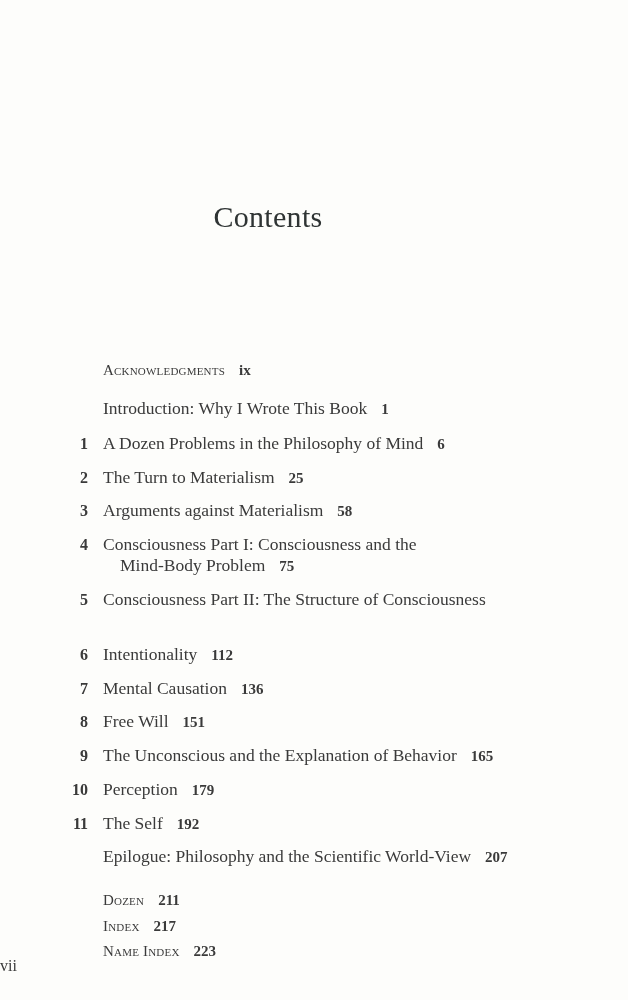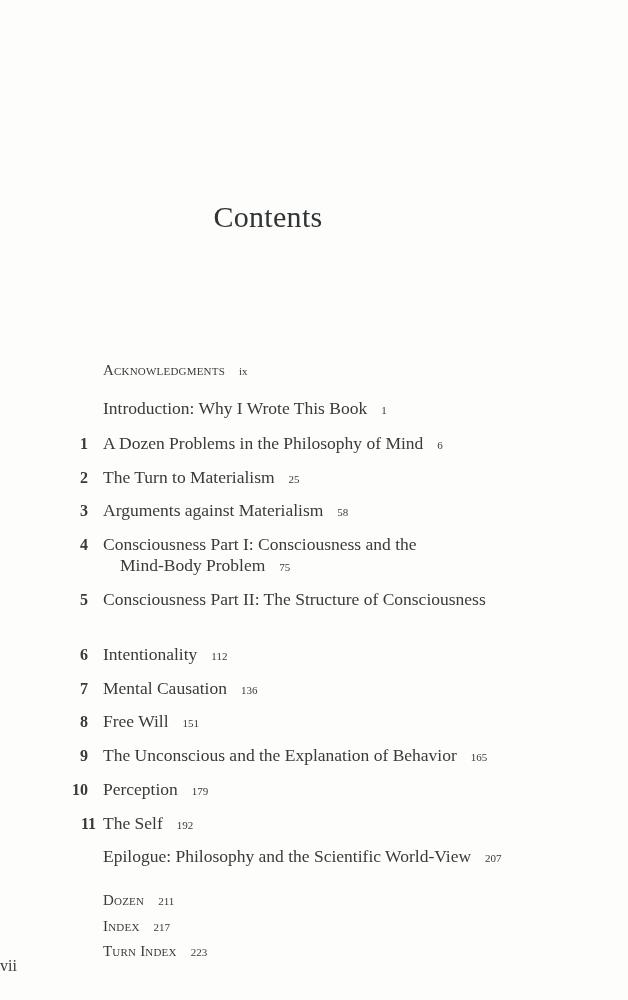--- a/index.html
+++ b/index.html
@@ -25,21 +25,21 @@
       white-space: nowrap;
     }
     .num {
       position: absolute;
       width: 28px;
       text-align: right;
       font-weight: bold;
       font-size: 16px;
     }
     .text { position: absolute; left: 103px; }
-    .page { font-weight: normal; font-size: 11px; margin-left: 14px; }
+    .page { font-weight: bold; font-size: 15px; margin-left: 14px; }
     .cont { padding-left: 17px; }
     .sc { font-variant: small-caps; font-size: 15px; letter-spacing: 0.2px; }
     .folio {
       position: absolute; left: 0; width: 590px; top: 957px;
       font-size: 16px;
     }
   </style>
 </head>
 <body>
 
@@ -104,35 +104,35 @@
     <span class="num" style="left:60px;">9</span>
     <span class="text"><span>The Unconscious and the Explanation of Behavior</span><span class="page">165</span></span>
   </div>
 
   <div class="entry" style="top:779px;">
     <span class="num" style="left:60px;">10</span>
     <span class="text"><span>Perception</span><span class="page">179</span></span>
   </div>
 
   <div class="entry" style="top:813px;">
-    <span class="num" style="left:68px;">11</span>
+    <span class="num" style="left:60px;">11</span>
     <span class="text"><span>The Self</span><span class="page">192</span></span>
   </div>
 
   <div class="entry" style="top:846px;">
     <span class="text"><span>Epilogue: Philosophy and the Scientific World-View</span><span class="page">207</span></span>
   </div>
 
   <div class="entry" style="top:889px;">
     <span class="text"><span class="sc">Dozen</span><span class="page">211</span></span>
   </div>
 
   <div class="entry" style="top:915px;">
     <span class="text"><span class="sc">Index</span><span class="page">217</span></span>
   </div>
 
   <div class="entry" style="top:940px;">
-    <span class="text"><span class="sc">Turn Index</span><span class="page">223</span></span>
+    <span class="text"><span class="sc">Name Index</span><span class="page">223</span></span>
   </div>
 
 </div>
 
 <div class="folio">vii</div>
 
 </body></html>

